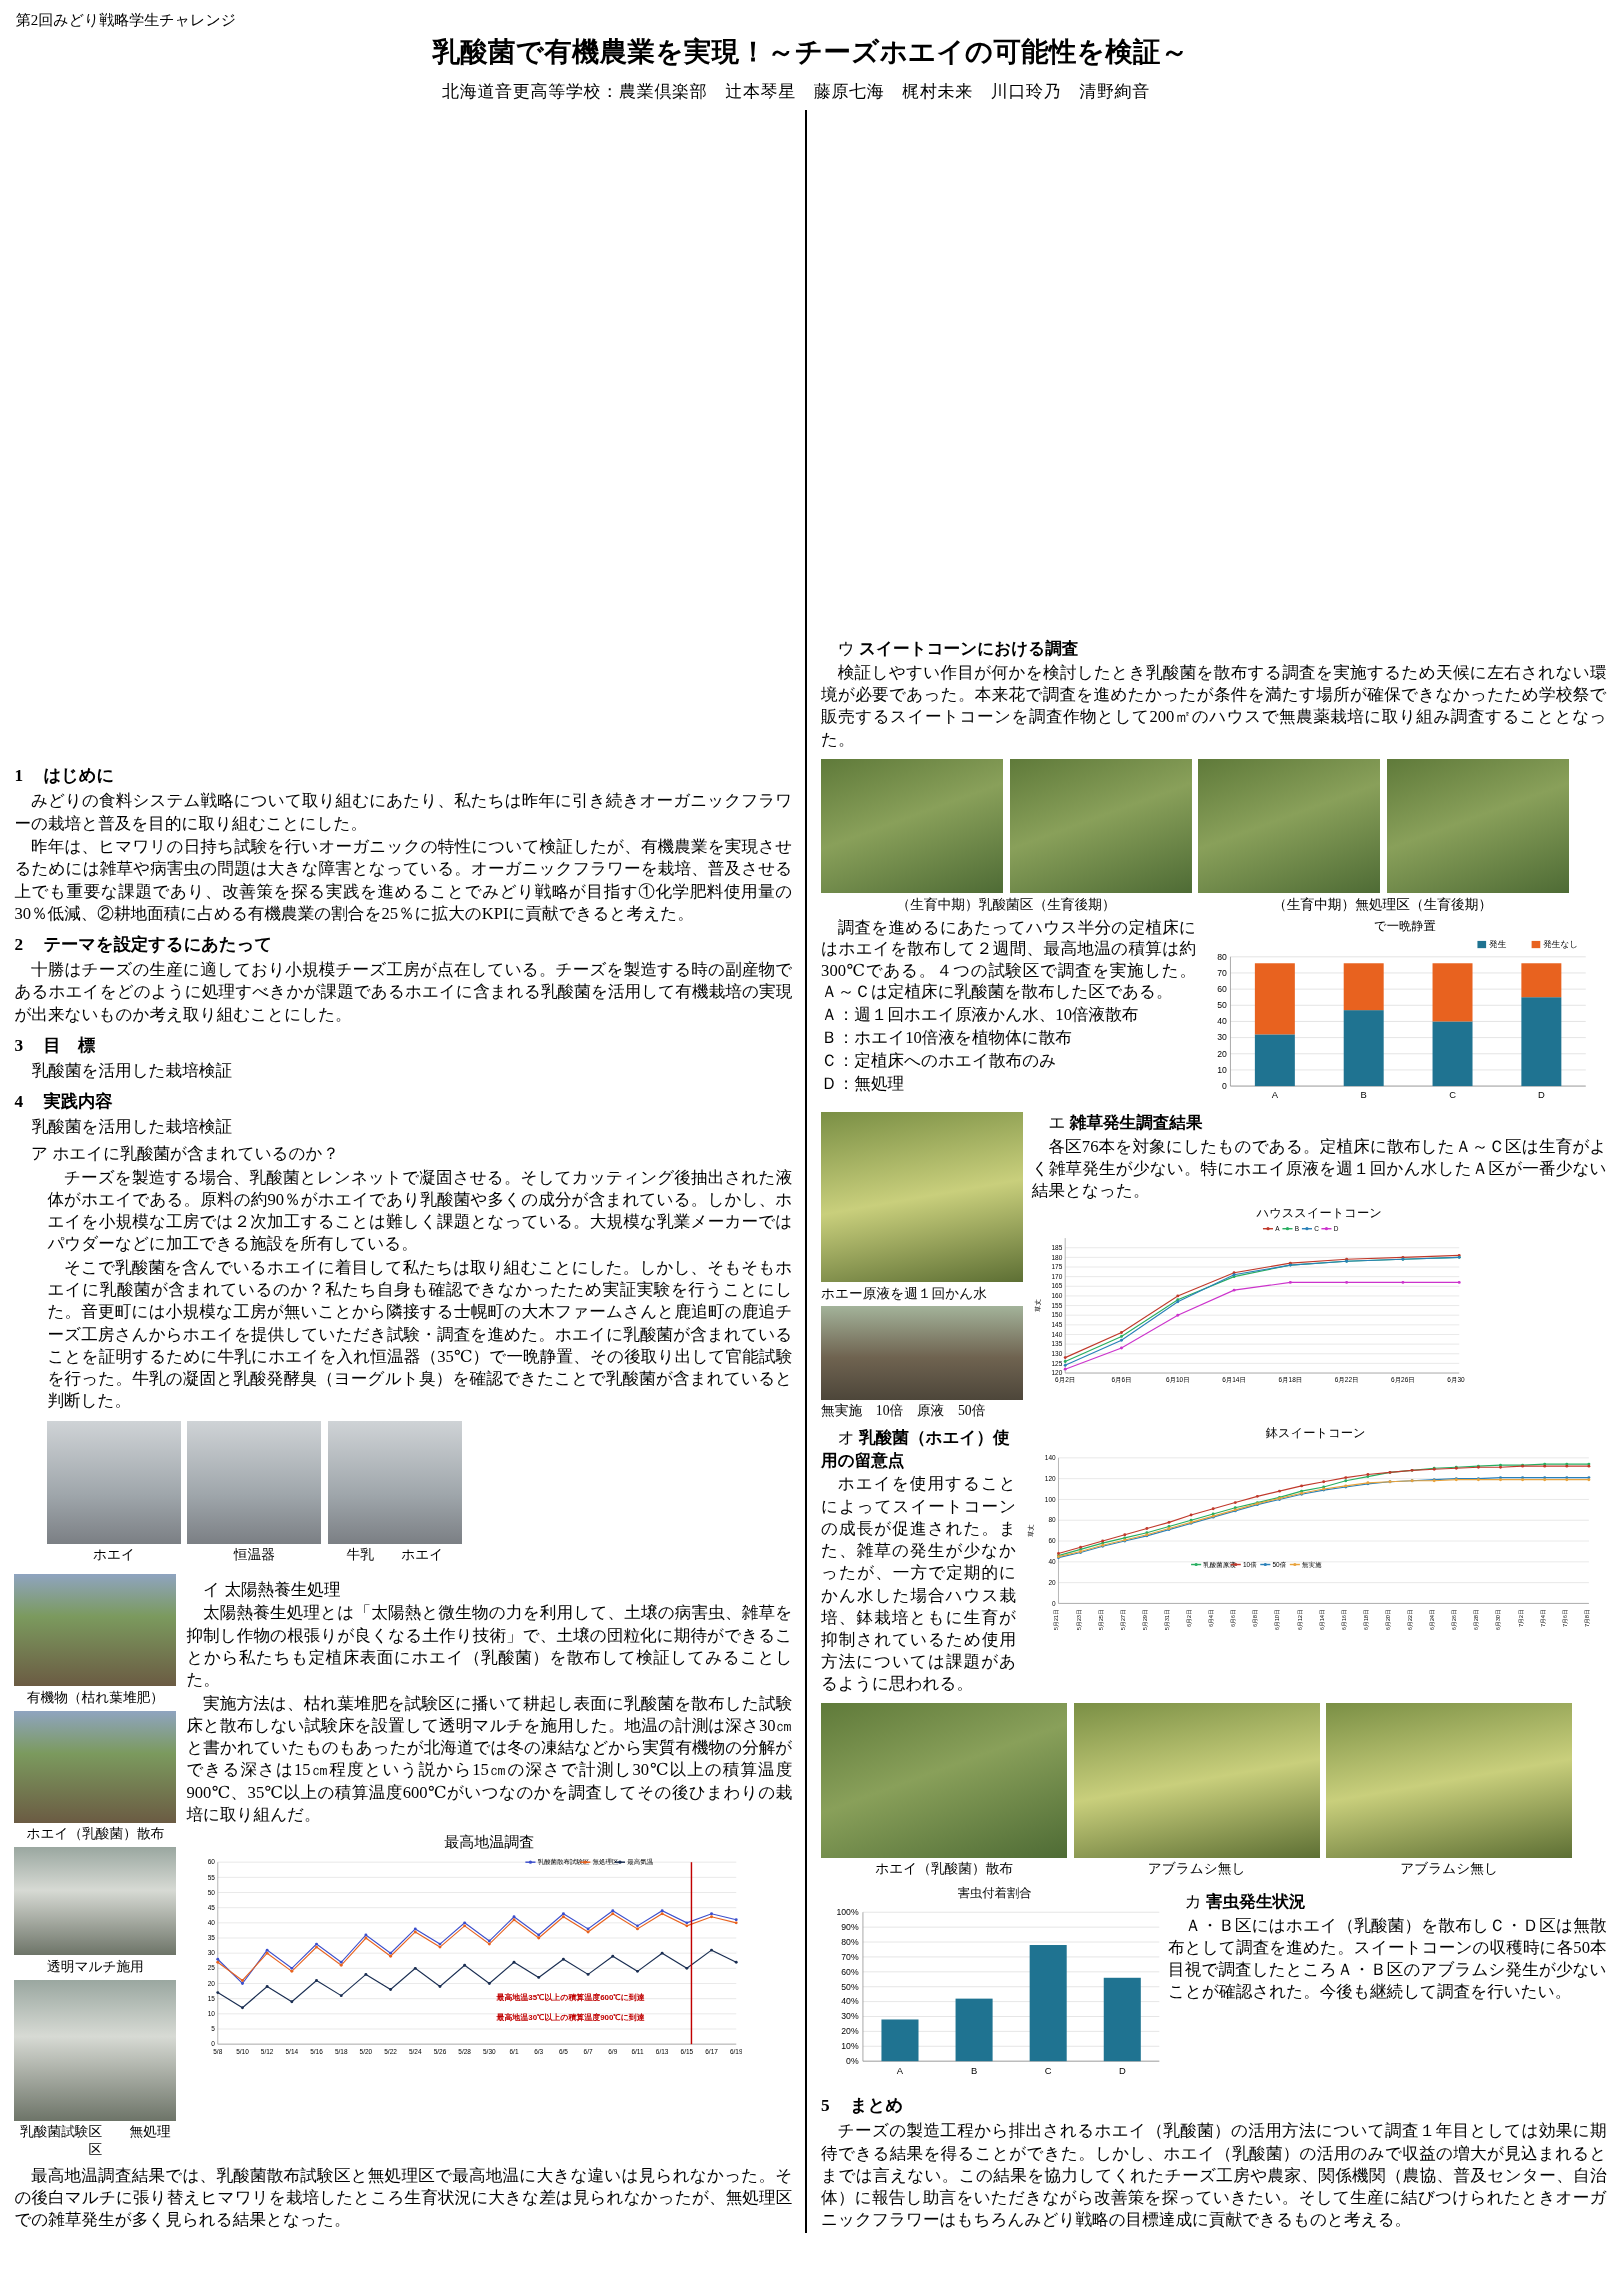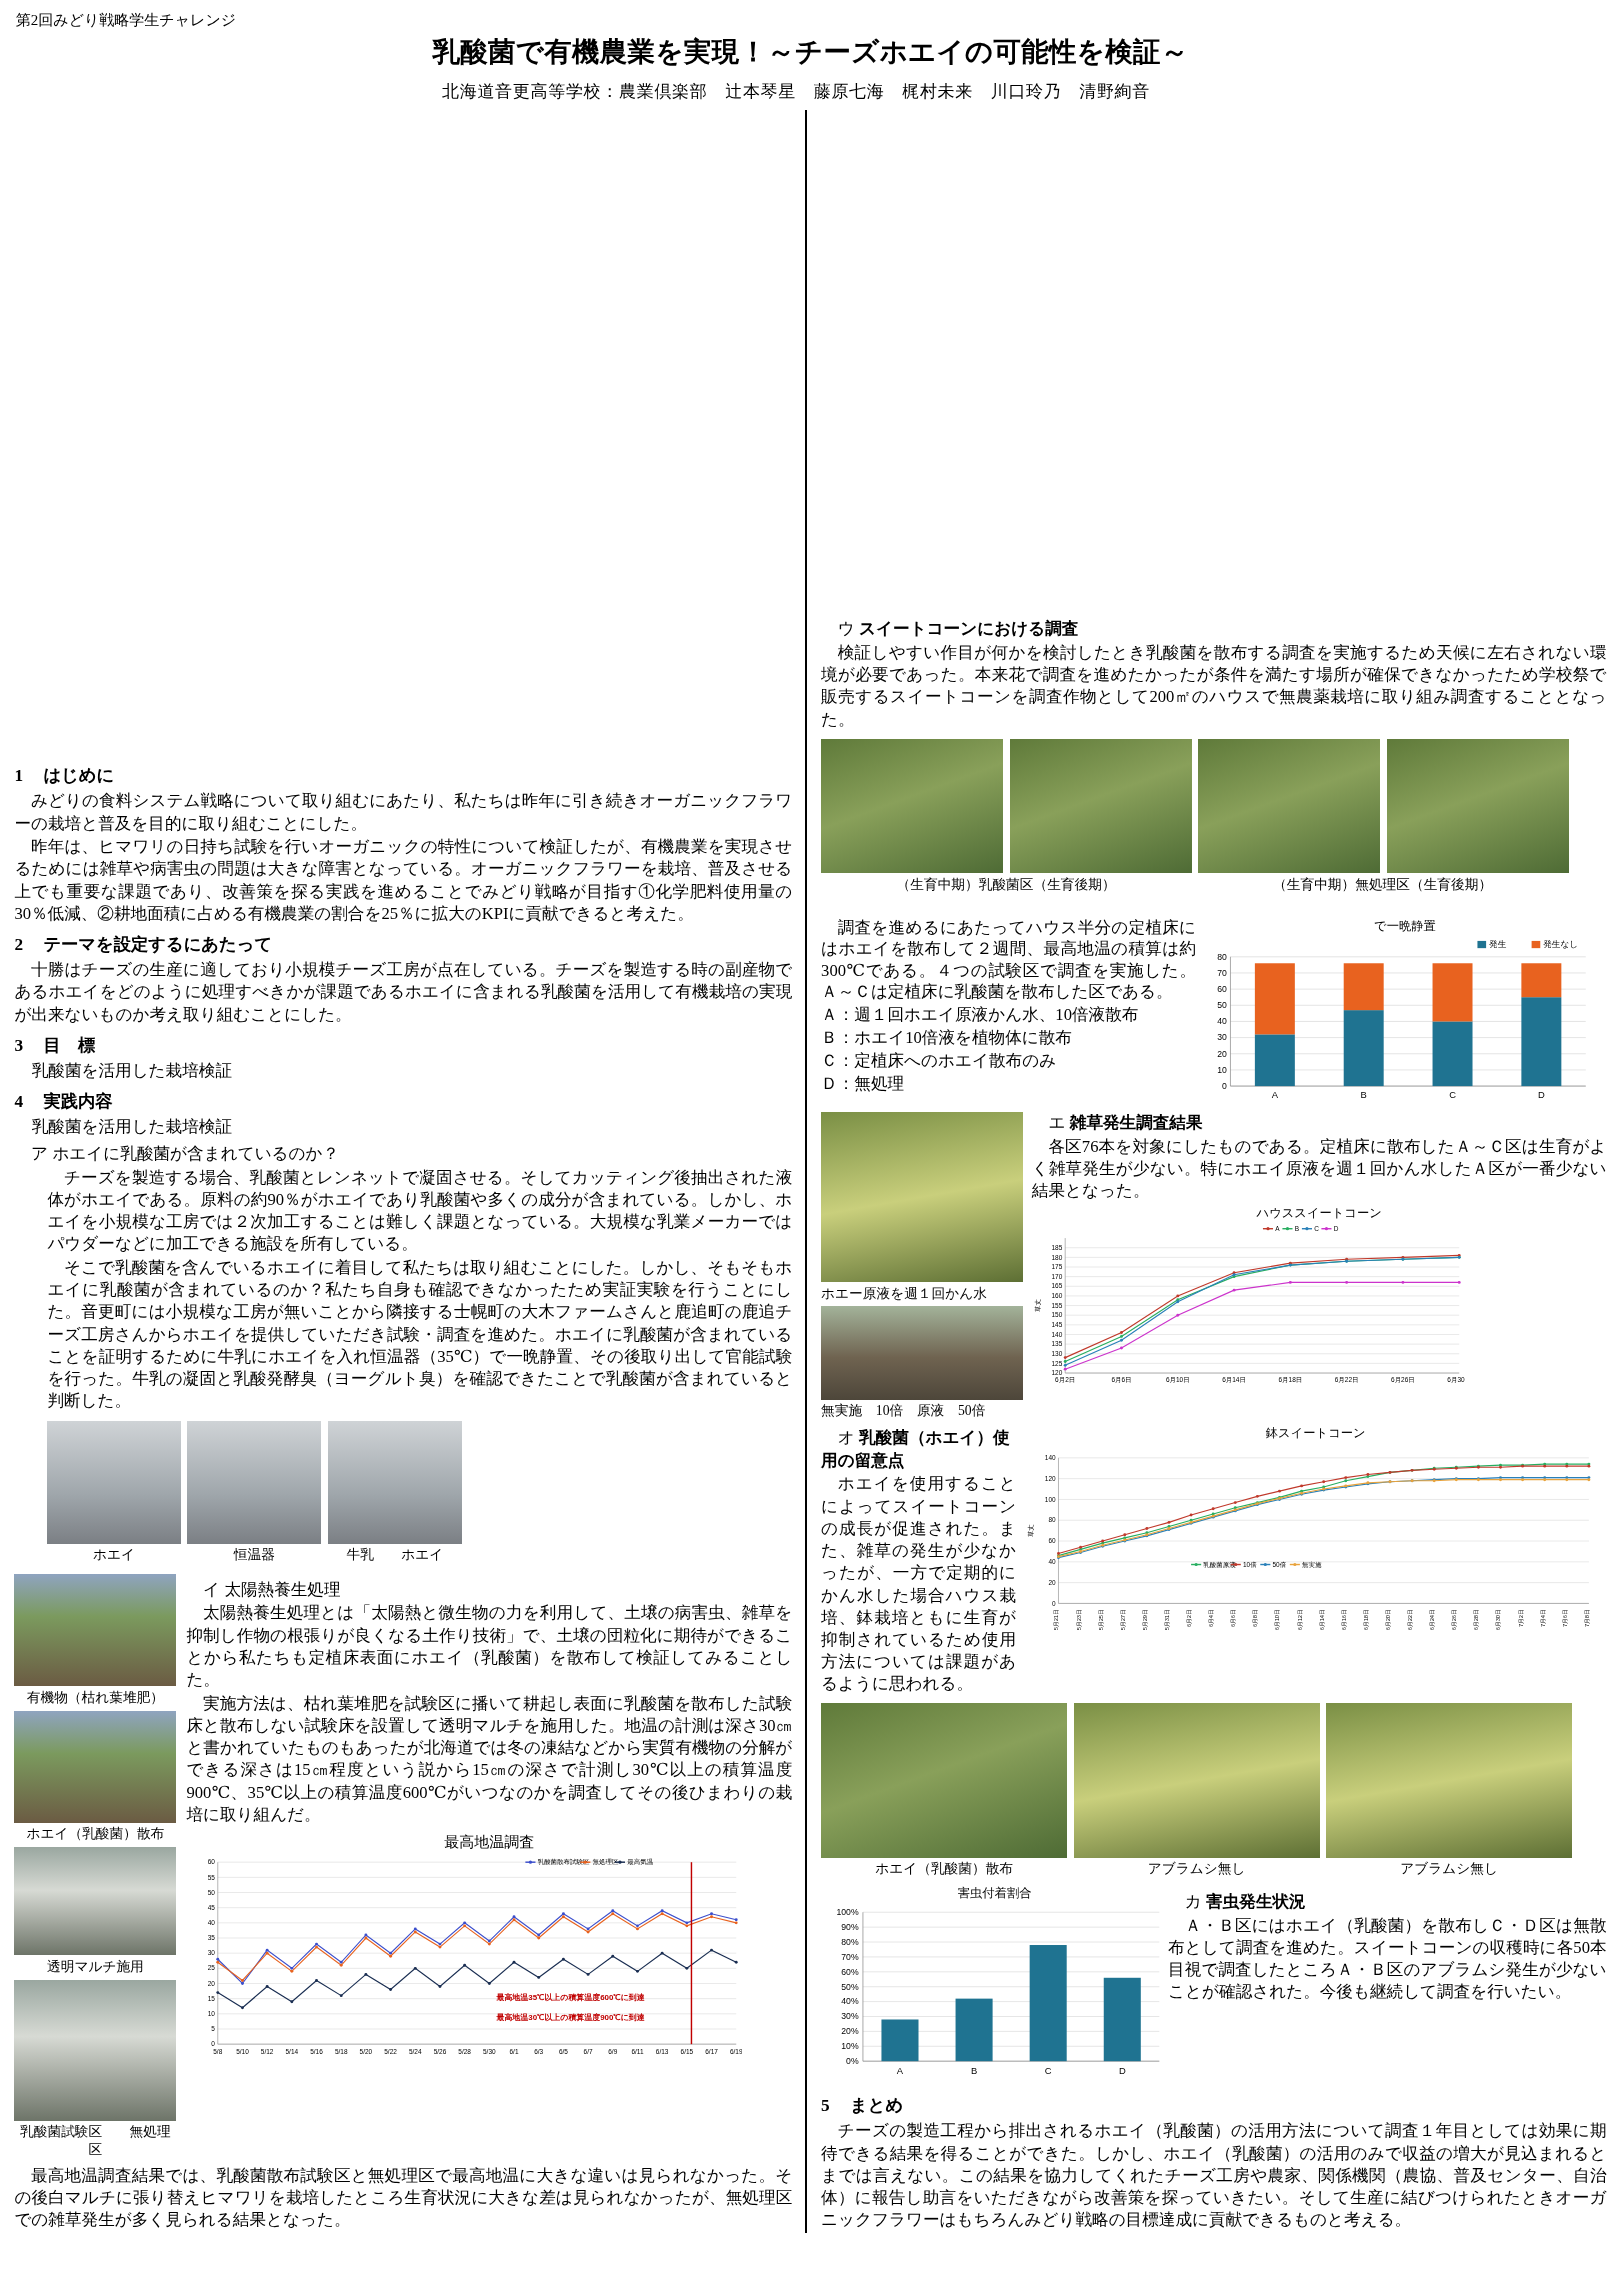--- a/index.html
+++ b/index.html
@@ -274,21 +274,21 @@
         <div class="ph green" style="width:182px;height:134px;"></div>
         <div class="ph green" style="width:182px;height:134px;"></div>
         <div class="ph green" style="width:182px;height:134px;"></div>
         <div class="ph green" style="width:182px;height:134px;"></div>
       </div>
       <div style="display:flex;gap:6.5px;">
         <div class="cap" style="width:370px;">（生育中期）乳酸菌区（生育後期）</div>
         <div class="cap" style="width:370px;">（生育中期）無処理区（生育後期）</div>
       </div>
 
-      <div style="display:flex;gap:7.2px;margin-top:23px;">
+      <div style="display:flex;gap:7.2px;margin-top:3px;">
         <div style="width:375px;">
           <p class="p indent tight">調査を進めるにあたってハウス半分の定植床にはホエイを散布して２週間、最高地温の積算は約300℃である。４つの試験区で調査を実施した。Ａ～Ｃは定植床に乳酸菌を散布した区である。</p>
           <p class="p tight">Ａ：週１回ホエイ原液かん水、10倍液散布</p>
           <p class="p tight">Ｂ：ホエイ10倍液を植物体に散布</p>
           <p class="p tight">Ｃ：定植床へのホエイ散布のみ</p>
           <p class="p tight">Ｄ：無処理</p>
         </div>
         <div style="flex:1;">
           <div class="chart-title">で一晩静置</div>
           <svg id="svg-weed" width="390" height="170" viewBox="0 0 540 235">

